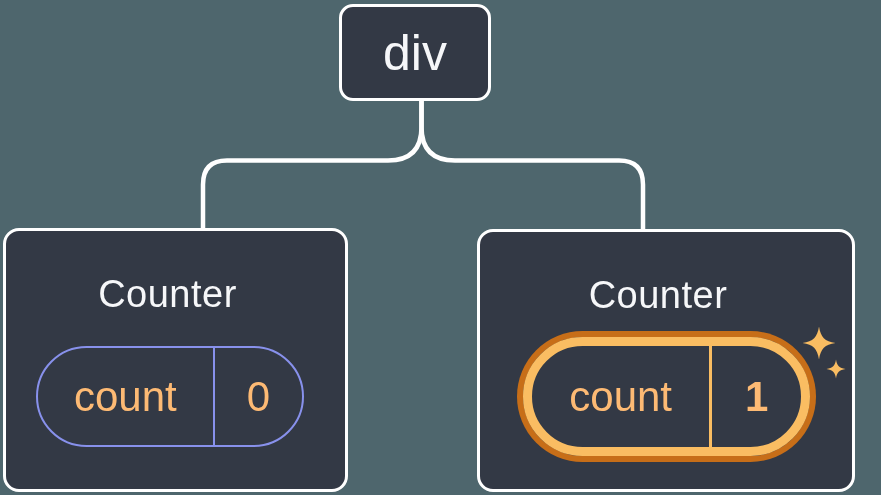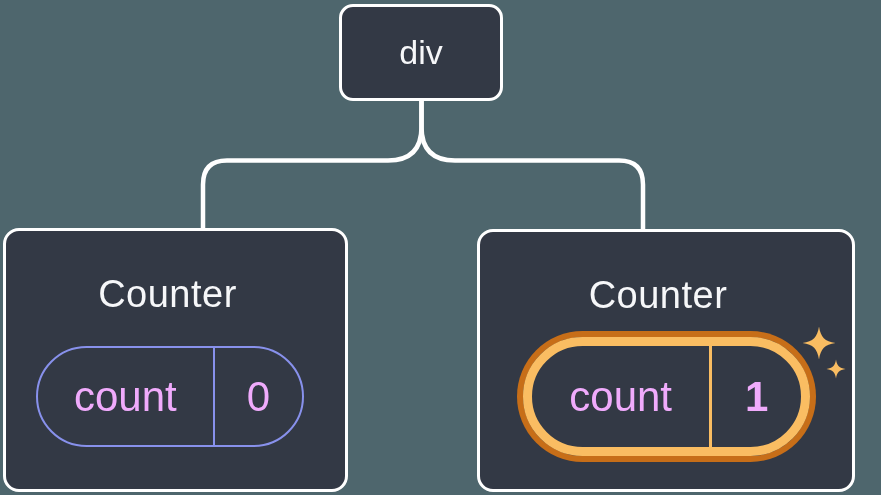--- a/index.html
+++ b/index.html
@@ -9,27 +9,27 @@
     overflow: hidden;
     background: #4e666d;
     font-family: "Liberation Sans", sans-serif;
   }
   * { box-sizing: border-box; }
 
   
   .root-node {
     position: absolute;
     left: 339px; top: 4px;
-    width: 164px; height: 97px;
+    width: 152px; height: 97px;
     background: #333945;
     border: 3.5px solid #ffffff;
     border-radius: 14px;
     display: flex; align-items: center; justify-content: center;
     color: #f6f7f9;
-    font-size: 34px;
+    font-size: 50px;
     font-weight: 400;
   }
 
   
   .connector-svg {
     position: absolute; left: 0; top: 0;
     width: 881px; height: 495px;
     pointer-events: none;
   }
 
@@ -68,21 +68,21 @@
   }
   .pill.highlighted {
     left: 43px; top: 105px;
     width: 287px; height: 119px;
     border: 9px solid #fabd62;
     box-shadow: 0 0 0 6px #c76e18;
   }
   .pill-seg {
     display: flex; align-items: center; justify-content: center;
     font-size: 42px;
-    color: #f0abfc;
+    color: #fdba74;
   }
   .pill-seg.key { flex: 2; }
   .pill-seg.val { flex: 1; }
   .pill.normal .pill-seg.key      { border-right: 2.5px solid #8891ec; }
   .pill.highlighted .pill-seg.key { border-right: 3px solid #fabd62; }
   .pill.highlighted .pill-seg.val { font-weight: 700; }
 
   
   .sparkles {
     position: absolute;

